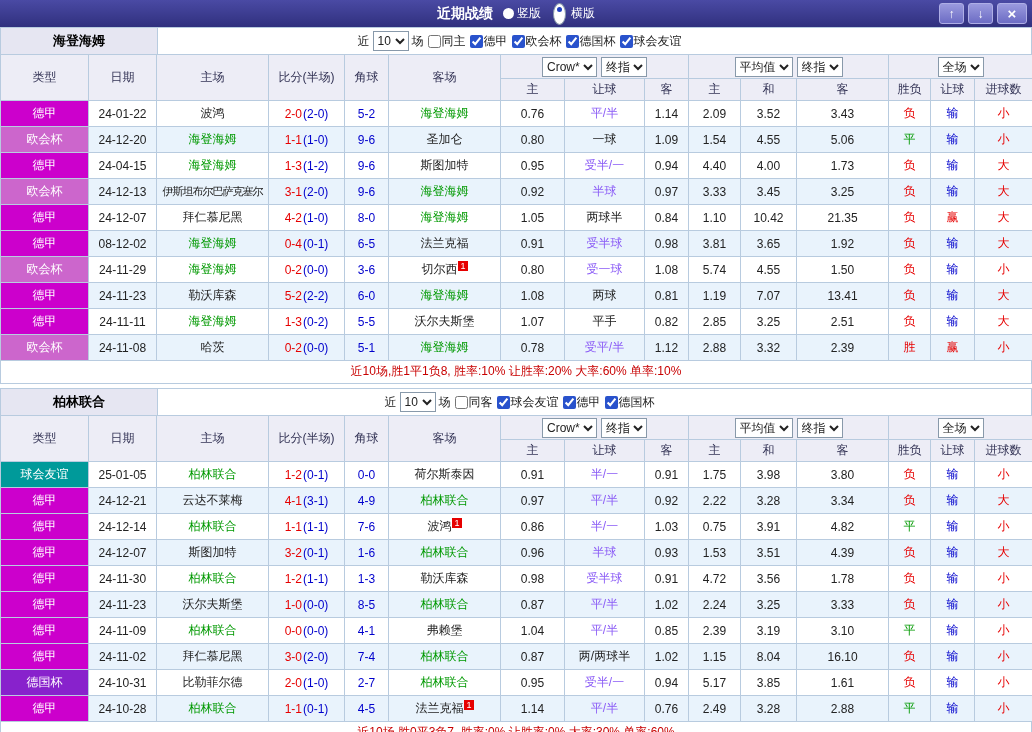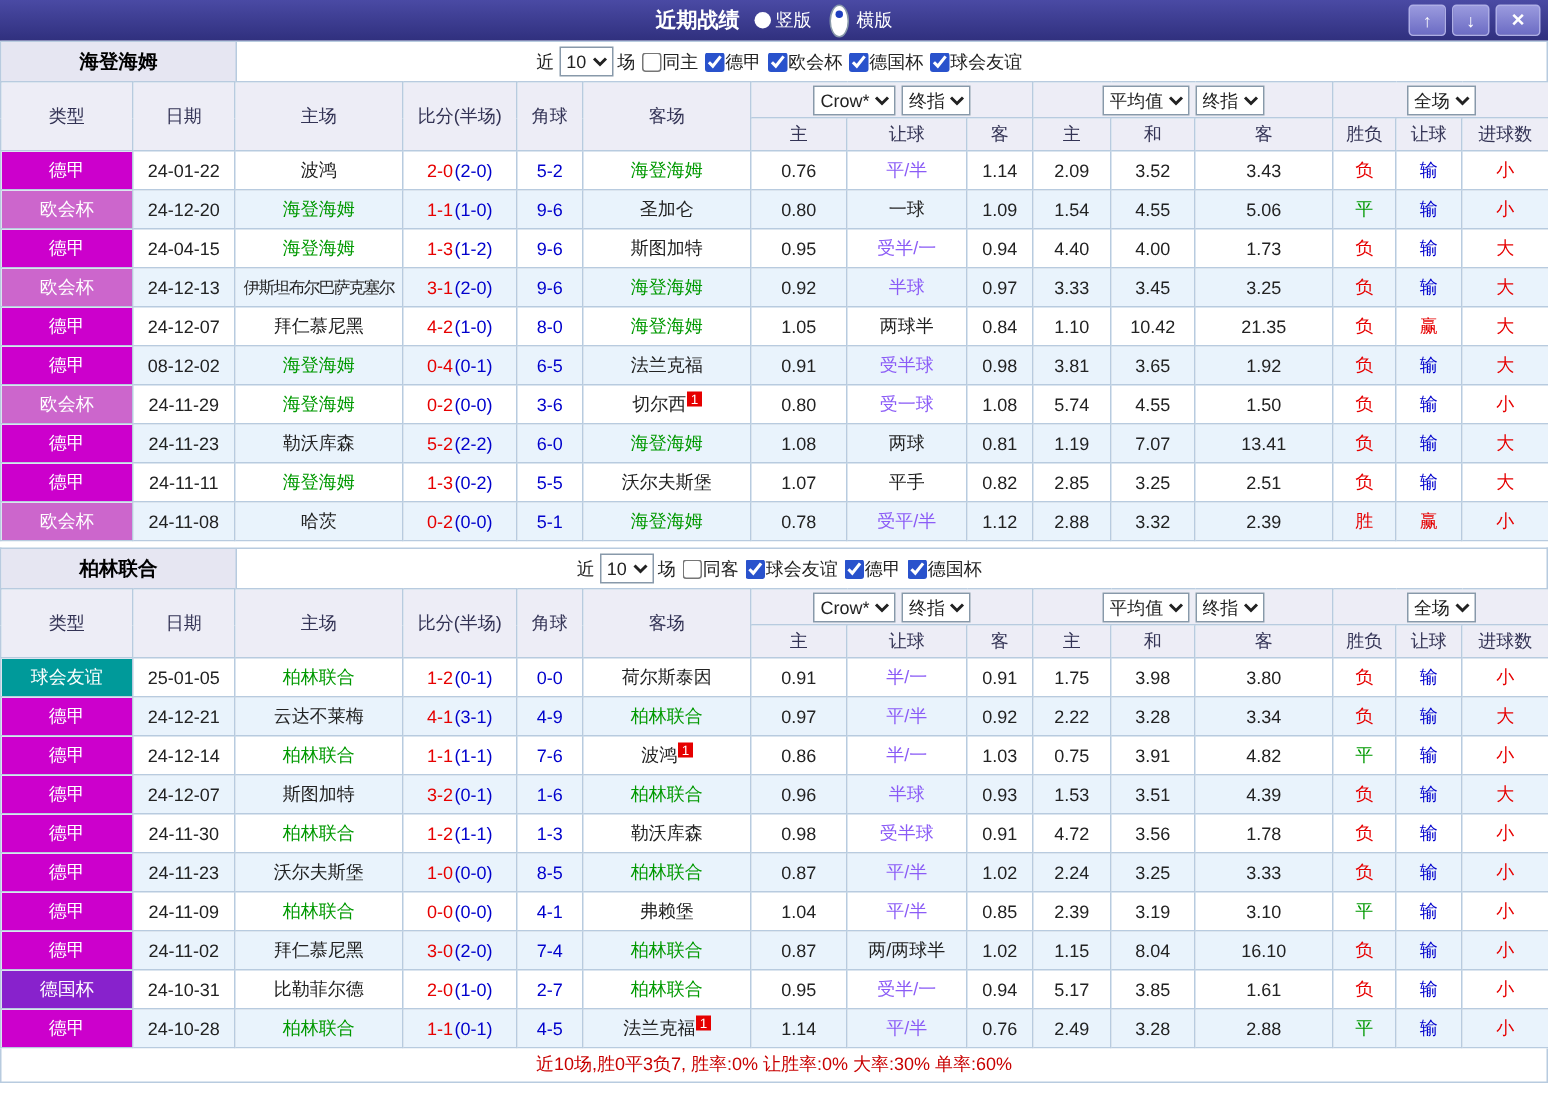--- a/index.html
+++ b/index.html
@@ -312,20 +312,21 @@
             <td class="num">1.12</td>
             <td class="num">2.88</td>
             <td class="num">3.32</td>
             <td class="num">2.39</td>
             <td class="res" style="color:#e60000">胜</td>
             <td class="res" style="color:#e60000">赢</td>
             <td class="res" style="color:#e60000">小</td>
           </tr>
         </tbody>
       </table>
+      <div class="summary">近10场,胜1平1负8, 胜率:10% 让胜率:20% 大率:60% 单率:10%</div>
     </div>
     <div class="gap"></div>
     <div class="section">
       <div class="ctrl">
         <div class="team-cell">柏林联合</div>
         <div class="filters">
           <span>近</span>
           <select class="sel"><option>10</option></select>
           <span>场</span>
           <label class="cb">

